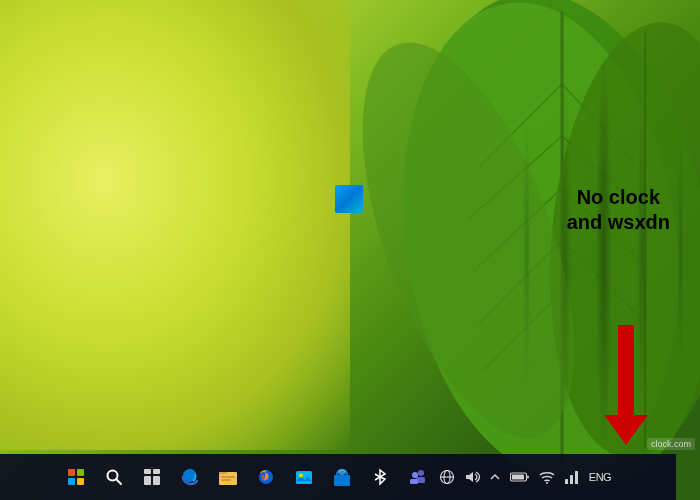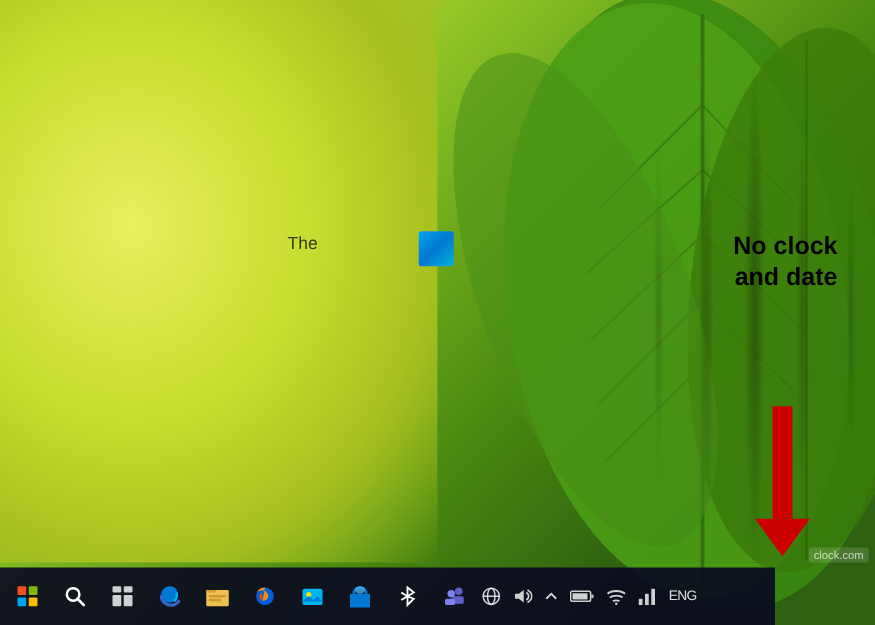--- a/index.html
+++ b/index.html
@@ -78,21 +78,21 @@
 
     
     #no-clock-label {
       position: absolute;
       top: 185px;
       right: 30px;
       font-size: 20px;
       font-weight: 900;
       color: #000;
       line-height: 1.25;
-      text-align: right;
+      text-align: center;
       margin-left: 35px;
     }
 
     
     #red-arrow {
       position: absolute;
       bottom: 55px;
       right: 52px;
       display: flex;
       flex-direction: column;
@@ -111,26 +111,26 @@
       border-left: 22px solid transparent;
       border-right: 22px solid transparent;
       border-top: 30px solid #cc0000;
     }
 
     
     #taskbar {
       position: absolute;
       bottom: 0;
       left: 0;
-      width: 620px;
+      width: 676px;
       height: 46px;
       background: rgba(10, 10, 30, 0.92);
       display: flex;
       align-items: center;
-      justify-content: flex-start;
+      justify-content: center;
     }
 
     #taskbar-left {
       display: flex;
       align-items: center;
       padding-left: 4px;
       gap: 2px;
     }
 
     .taskbar-icon {
@@ -226,28 +226,27 @@
 
     <ellipse cx="330" cy="250" rx="90" ry="210" fill="#3a7a0a" transform="rotate(5, 330, 250)" opacity="0.8"></ellipse>
     <line x1="330" y1="50" x2="330" y2="450" stroke="#2d5a08" stroke-width="2" opacity="0.5"></line>
 
     <ellipse cx="160" cy="250" rx="80" ry="200" fill="#4a9018" transform="rotate(-20, 160, 250)" opacity="0.6"></ellipse>
   </svg>
 
   <div id="leaf-overlay"></div>
 
   <div id="watermark">
-    <div>The</div>
   </div>
 
   <div id="win-icon"></div>
 
   <div id="no-clock-label">
     <div>No clock</div>
-    <div>and date</div>
+    <div>and wsxdn</div>
   </div>
 
   <div id="red-arrow">
     <div id="arrow-shaft"></div>
     <div id="arrow-head"></div>
   </div>
 
   <div id="wsxdn">clock.com</div>
 
   <div id="taskbar">

